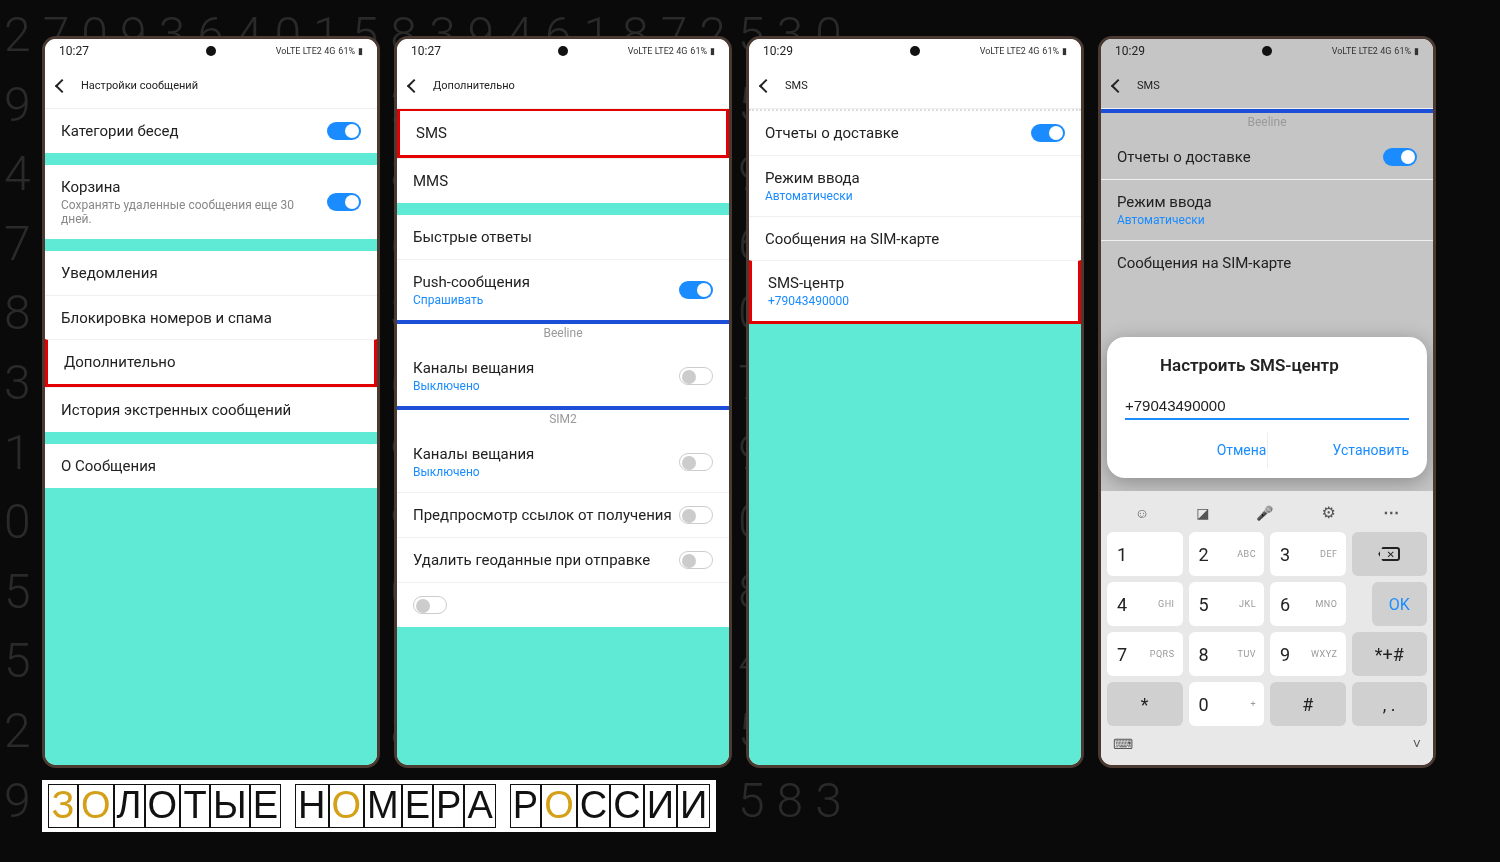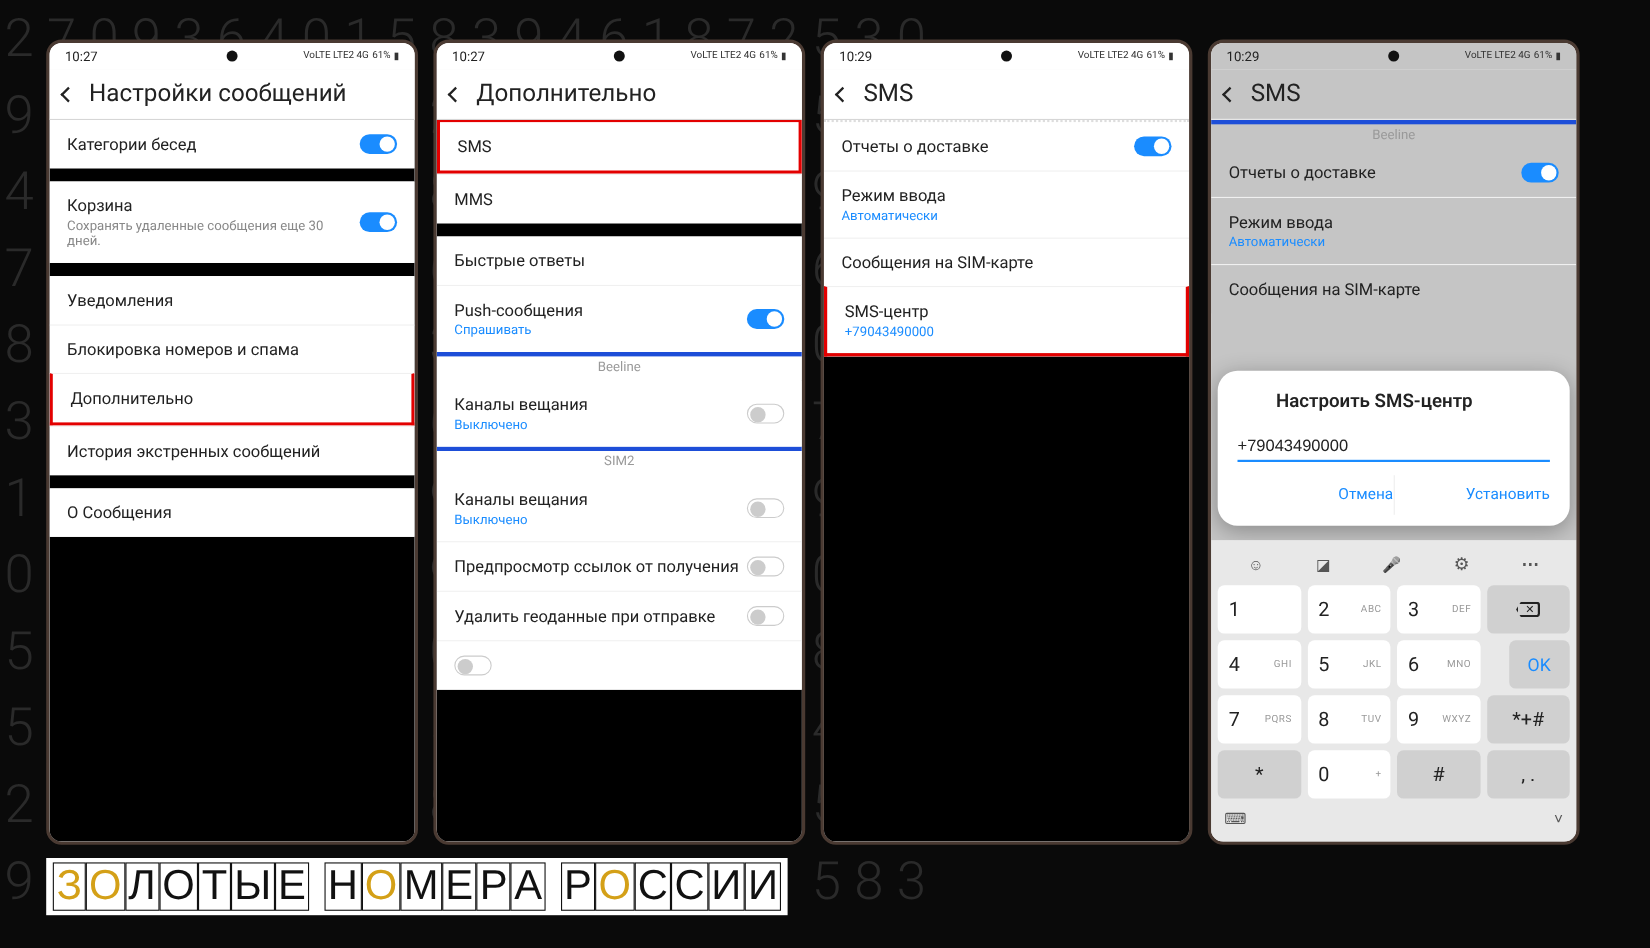--- a/index.html
+++ b/index.html
@@ -73,22 +73,22 @@
     padding: 0 12px;
     gap: 14px;
     border-bottom: 1px solid #eee;
   }
   .back-chevron {
     width: 10px; height: 10px;
     border-left: 2px solid #222;
     border-bottom: 2px solid #222;
     transform: rotate(45deg);
   }
-  .header-title { font-size: 22px; color: #222; }
-  .app-body { background: #000000; height: calc(100% - 70px); overflow:hidden; }
+  .header-title { font-size: 11px; color: #222; }
+  .app-body { background: #5eead4; height: calc(100% - 70px); overflow:hidden; }
   .group { background:#fff; margin-bottom: 12px; }
   .group:first-child { margin-top:0; }
   .row {
     background: #fff;
     padding: 13px 16px;
     display: flex;
     align-items: center;
     justify-content: space-between;
     position: relative;
   }

